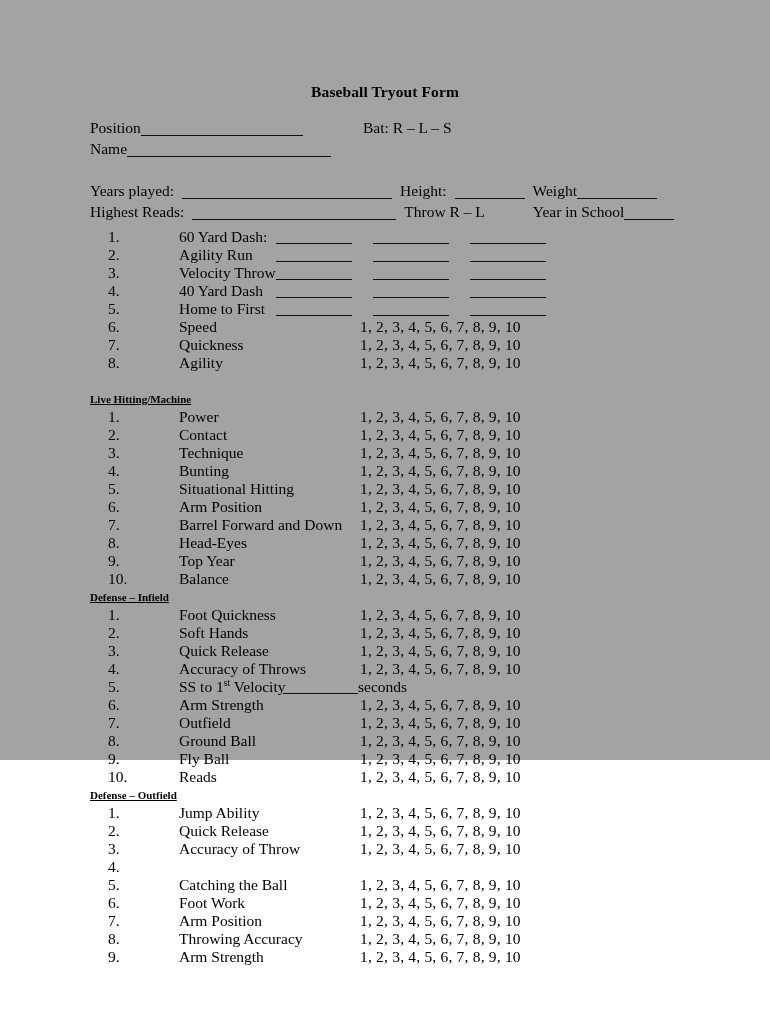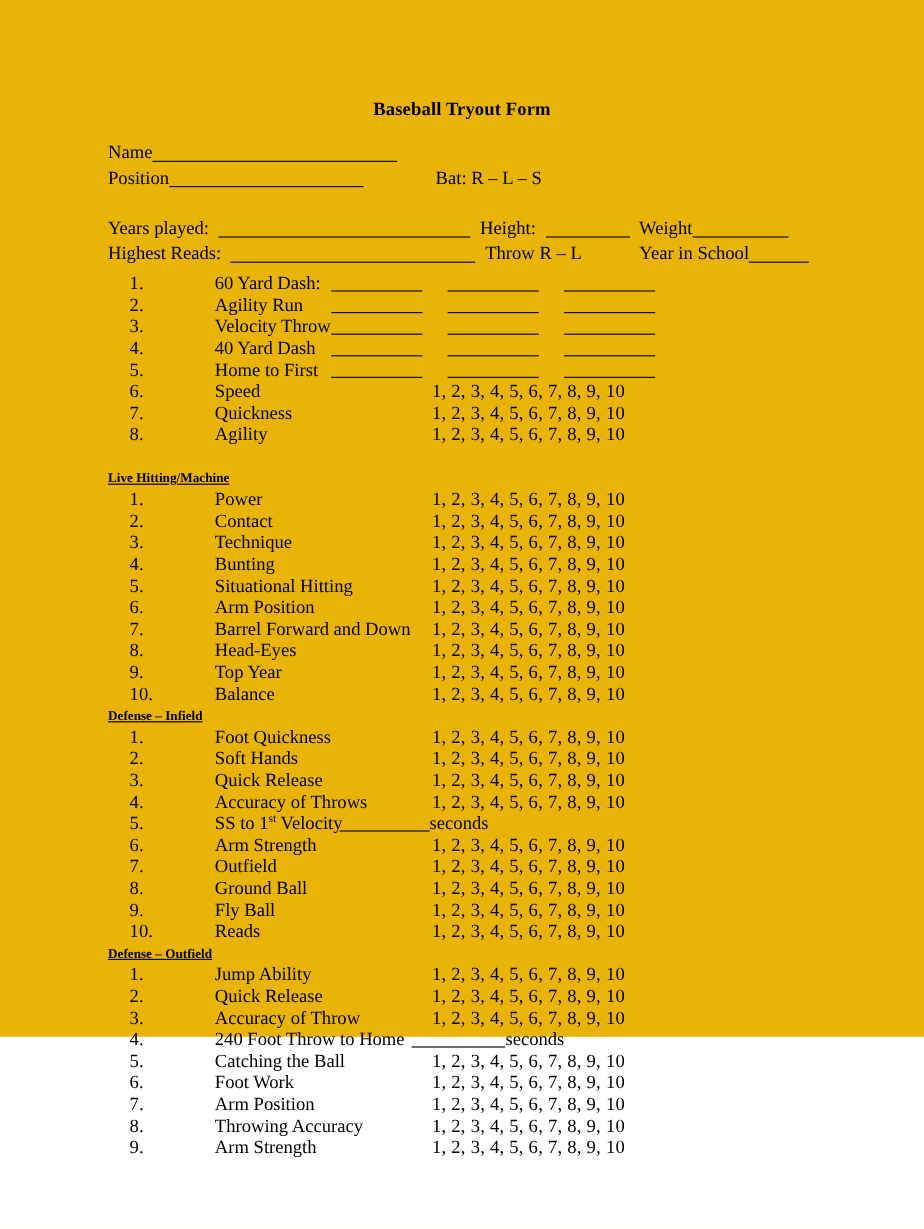--- a/index.html
+++ b/index.html
@@ -11,22 +11,22 @@
     width: 770px;
     height: 1024px;
     font-family: "Liberation Serif", "DejaVu Serif", serif;
     color: #000000;
     position: relative;
     overflow: hidden;
   }
   .page {
     position: relative;
     width: 770px;
-    height: 864px;
-    background: #eab308;
+    height: 760px;
+    background: #a3a3a3;
   }
 
   
   .doc-title {
     position: absolute;
     top: 83px;
     left: 0;
     width: 770px;
     text-align: center;
     font-weight: bold;
@@ -162,26 +162,26 @@
 </head>
 <body>
 
 <div class="page">
 
   <div class="doc-title">Baseball Tryout Form</div>
 
   <div class="header-block">
 
     <div class="hdr-row">
-      <span class="lbl">Name</span><span class="rule" style="width:204px;"></span>
-    </div>
-
-    <div class="hdr-row">
       <span class="lbl">Position</span><span class="rule" style="width:162px;"></span>
       <span class="col-right">Bat:  R – L – S</span>
+    </div>
+
+    <div class="hdr-row">
+      <span class="lbl">Name</span><span class="rule" style="width:204px;"></span>
     </div>
 
     <div class="hdr-row spacer"></div>
 
     <div class="hdr-row">
       <span class="lbl">Years played:</span><span class="gap-sm"></span><span class="rule" style="width:210px;"></span><span class="gap-sm"></span><span class="lbl">Height:</span><span class="gap-sm"></span><span class="rule" style="width:70px;"></span><span class="gap-sm"></span><span class="lbl">Weight</span><span class="rule" style="width:80px;"></span>
     </div>
 
     <div class="hdr-row">
       <span class="lbl">Highest Reads:</span><span class="gap-sm"></span><span class="rule" style="width:204px;"></span><span class="gap-sm"></span><span class="lbl">Throw R – L</span><span class="gap-lg"></span><span class="lbl">Year in School</span><span class="rule" style="width:50px;"></span>
@@ -351,21 +351,20 @@
           <span class="item-label">Quick Release</span>
           <span class="rating">1, 2, 3, 4, 5, 6, 7, 8, 9, 10</span>
         </div>
         <div class="item-row">
           <span class="item-num">3.</span>
           <span class="item-label">Accuracy of Throw</span>
           <span class="rating">1, 2, 3, 4, 5, 6, 7, 8, 9, 10</span>
         </div>
         <div class="item-row">
           <span class="item-num">4.</span>
-          <span class="item-label inline-seconds">240 Foot Throw to Home<span class="rule"></span><span>seconds</span></span>
         </div>
         <div class="item-row">
           <span class="item-num">5.</span>
           <span class="item-label">Catching the Ball</span>
           <span class="rating">1, 2, 3, 4, 5, 6, 7, 8, 9, 10</span>
         </div>
         <div class="item-row">
           <span class="item-num">6.</span>
           <span class="item-label">Foot Work</span>
           <span class="rating">1, 2, 3, 4, 5, 6, 7, 8, 9, 10</span>

